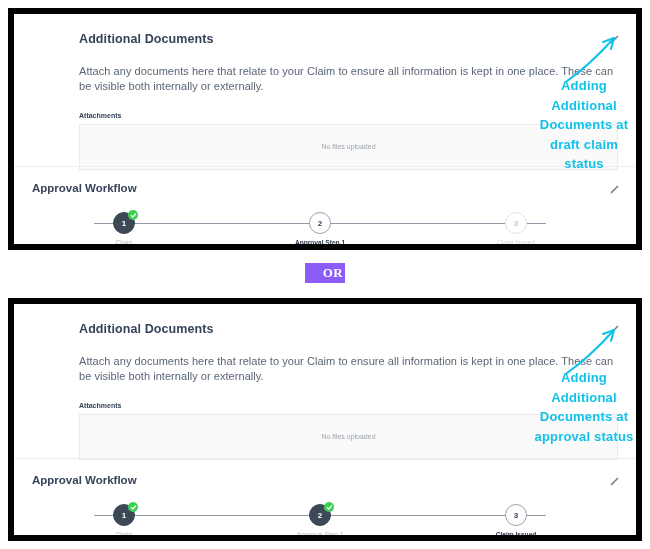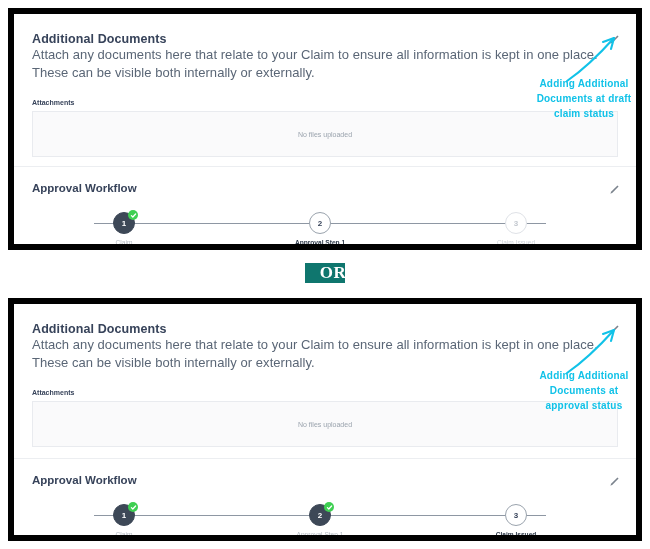--- a/index.html
+++ b/index.html
@@ -22,32 +22,34 @@
     border: 6px solid #000000;
     overflow: hidden;
   }
   #panel-draft    { left: 8px;  top: 8px;   width: 634px; height: 242px; }
   #panel-approval { left: 8px;  top: 298px; width: 634px; height: 243px; }
 
   .panel-inner {
     position: relative;
     width: 100%; height: 100%;
     background: #ffffff;
+    padding-left: 47px;
   }
 
   
   .doc-section { padding: 18px 18px 0 18px; }
   .section-title {
     font-size: 12.5px;
     font-weight: bold;
     color: #37435a;
     letter-spacing: .1px;
   }
   .section-desc {
-    font-size: 13px;
+    margin-top: 18px;
+    font-size: 11px;
     color: #5a6676;
     line-height: 1.4;
     letter-spacing: .05px;
   }
   .attach-label {
     margin-top: 17px;
     font-size: 7px;
     font-weight: bold;
     color: #37435a;
   }
@@ -169,42 +171,42 @@
   #pencil-doc-draft      { right: 16px; top: 20px; }
   #pencil-wf-draft       { right: 16px; top: 170px; }
   #pencil-doc-approval   { right: 16px; top: 20px; }
   #pencil-wf-approval    { right: 16px; top: 172px; }
 
   
   .annotation {
     position: absolute;
     width: 104px;
     text-align: center;
-    font-size: 10px;
+    font-size: 13px;
     font-weight: bold;
     line-height: 1.5;
     color: #11c2e8;
     letter-spacing: .2px;
     pointer-events: none;
   }
   #anno-draft    { right: 14px; top: 76px; }
   #anno-approval { right: 14px; top: 368px; text-align: center; }
 
   .arrow-svg { position: absolute; pointer-events: none; }
   #arrow-draft    { right: 18px; top: 28px;  width: 70px; height: 56px; }
   #arrow-approval { right: 18px; top: 320px; width: 70px; height: 56px; }
 
   
   #or-badge {
     position: absolute;
     left: 305px; top: 263px;
     width: 40px; height: 20px;
-    background: #0f766e;
+    background: #8b5cf6;
     color: #ffffff;
-    font-size: 17px;
+    font-size: 13px;
     font-weight: bold;
     letter-spacing: .5px;
     display: flex;
     align-items: center;
     justify-content: center;
     font-family: "Liberation Serif", serif;
     padding-left: 16px;
   }
 </style>
 </head>

